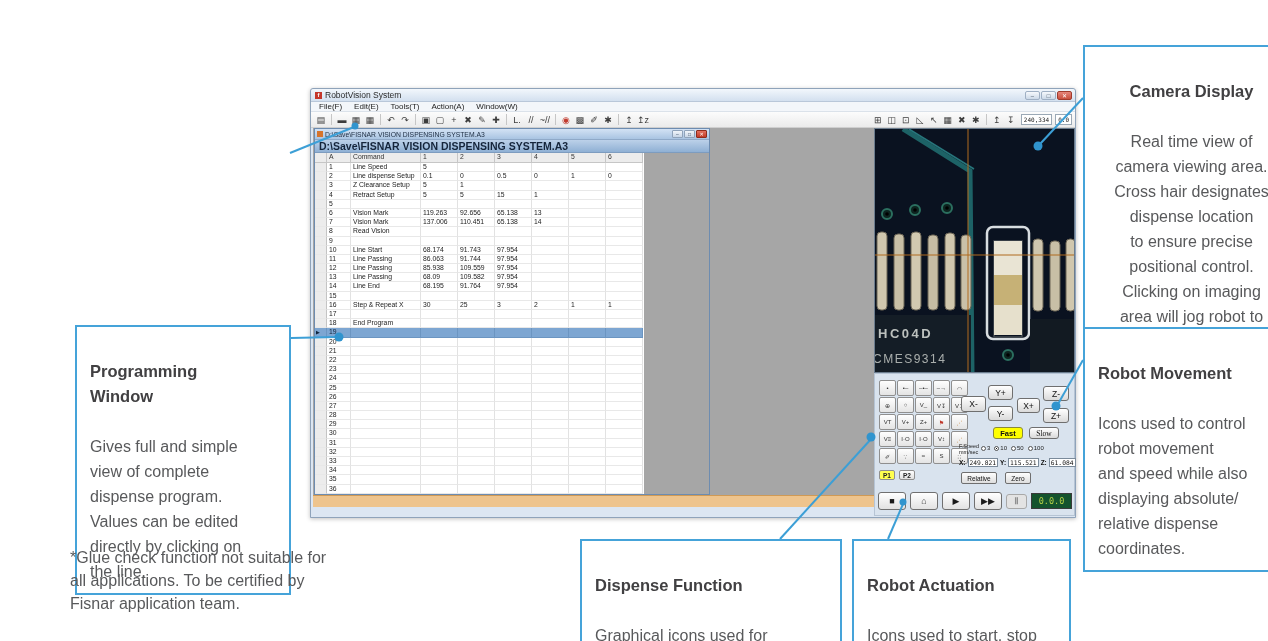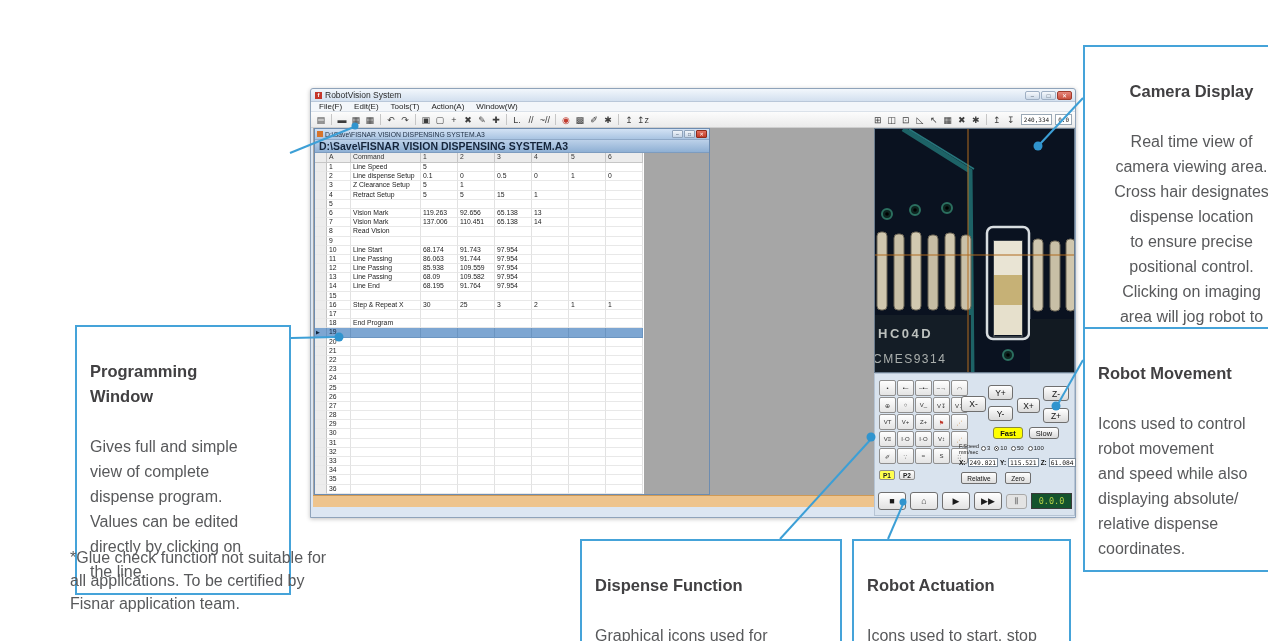--- a/index.html
+++ b/index.html
@@ -97,21 +97,21 @@
           border-radius:3px; font-size:8.5px; color:#111; display:flex; align-items:center;
           justify-content:center; }
   #btn-xminus { left:86px; top:22px; width:25px; height:16px; }
   #btn-yplus  { left:113px; top:11px; width:25px; height:15px; }
   #btn-yminus { left:113px; top:32px; width:25px; height:15px; }
   #btn-xplus  { left:142px; top:24px; width:23px; height:15px; }
   #btn-zminus { left:168px; top:12px; width:26px; height:15px; }
   #btn-zplus  { left:168px; top:34px; width:26px; height:15px; }
   #btn-fast { left:118px; top:53px; width:30px; height:12px; background:#ffff00; font-size:7.5px;
               font-weight:bold; border-color:#8a8a3a; }
-  #btn-slow { left:154px; top:53px; width:30px; height:12px; font-size:7.5px; }
+  #btn-slow { left:154px; top:53px; width:30px; height:12px; font-size:7.5px;font-family:Liberation Serif, serif; }
 
   #fspeed-label { position:absolute; left:84px; top:69px; font-size:5.5px; line-height:6px; color:#222; }
   #fspeed-radios { position:absolute; left:106px; top:71px; display:flex; gap:4px; align-items:center; }
   .radio-opt { display:flex; align-items:center; gap:1px; }
   .rad { width:5px; height:5px; border:1px solid #555; border-radius:50%; background:#fff; }
   .rad.on { background:radial-gradient(circle,#111 0 38%,#fff 45%); }
   .radlab { font-size:6px; color:#222; }
 
   #coords-row { position:absolute; left:84px; top:84px; display:flex; align-items:center; gap:2px; }
   .clab { font-size:6.5px; color:#111; font-weight:bold; }

